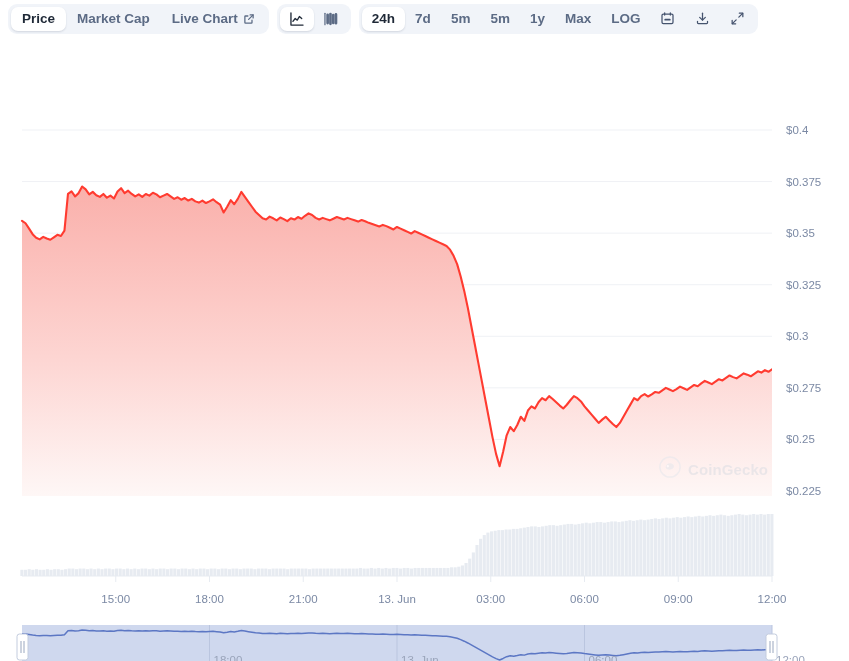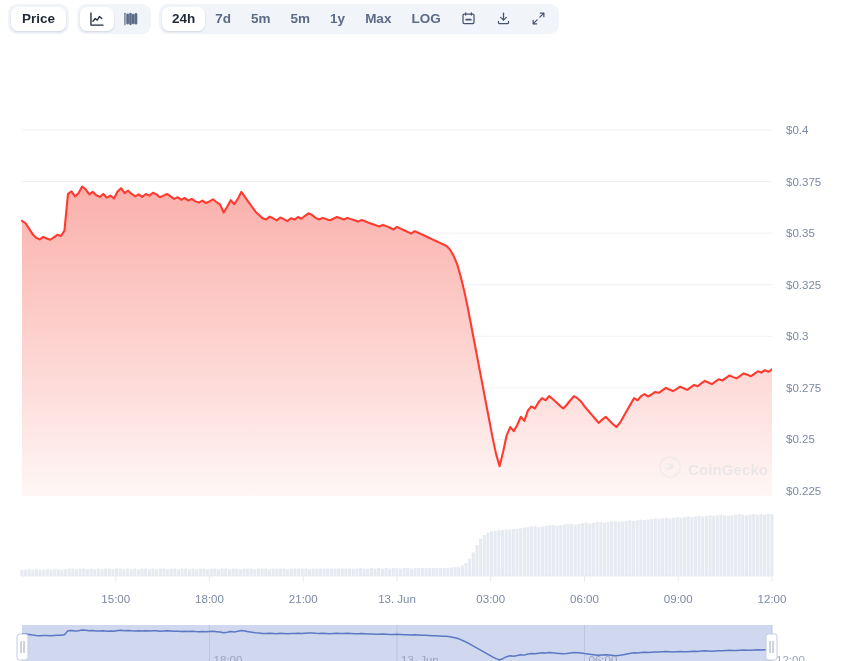--- a/index.html
+++ b/index.html
@@ -104,20 +104,33 @@
   }
 </style>
 </head>
 <body>
 
 <div class="toolbar">
 
   <div class="seg-group">
     <div class="seg-item active">
       <span>Price</span>
+    </div>
+    <div class="seg-item">
+      <span>Market Cap</span>
+    </div>
+    <div class="seg-item">
+      <span>Live Chart</span>
+      <span>
+        <svg width="12" height="12" viewBox="0 0 16 16" fill="none" stroke="#5c6b85" stroke-width="1.7" stroke-linecap="round" stroke-linejoin="round">
+          <path d="M9.5 2.5h4v4"></path>
+            <path d="M13.5 2.5l-6 6"></path>
+          <path d="M12 9.5v3.2a.8.8 0 0 1-.8.8H3.3a.8.8 0 0 1-.8-.8V4.8a.8.8 0 0 1 .8-.8H6.5"></path>
+        </svg>
+      </span>
     </div>
   </div>
 
   <div class="seg-group">
     <div class="seg-item icon-only active">
       <span>
         <svg width="16" height="16" viewBox="0 0 18 18" fill="none" stroke="#1f2937" stroke-width="1.5" stroke-linecap="round" stroke-linejoin="round">
           <path d="M2.2 2.2v13.6h13.6"></path>
           <path d="M4.4 11.6l2.6-3.2 2.3 1.9 2.4-4.1 2.6 2.3"></path>
         </svg>

